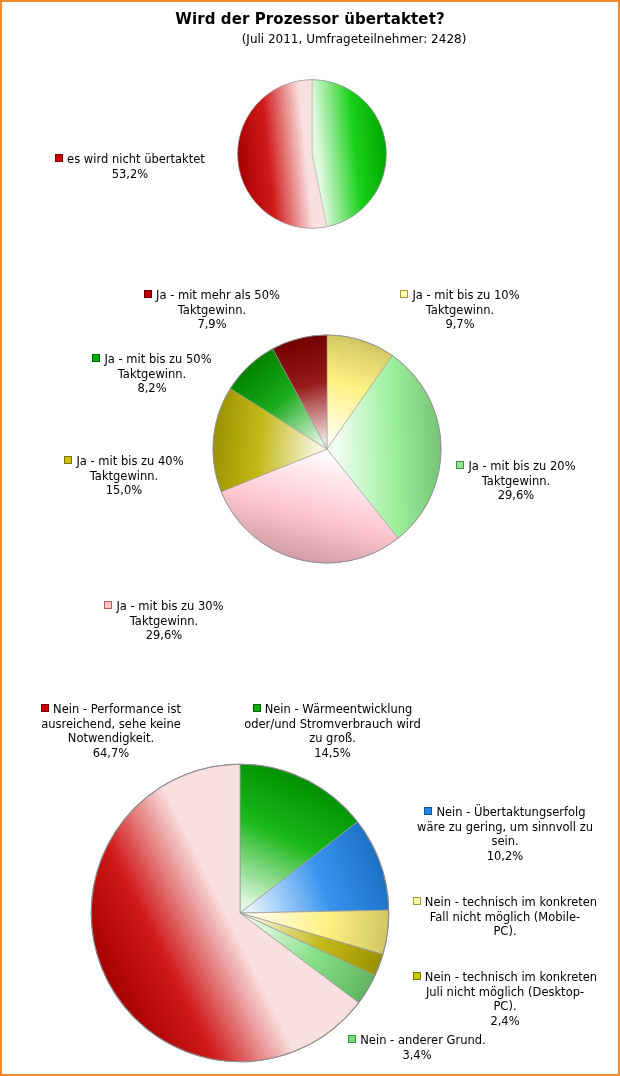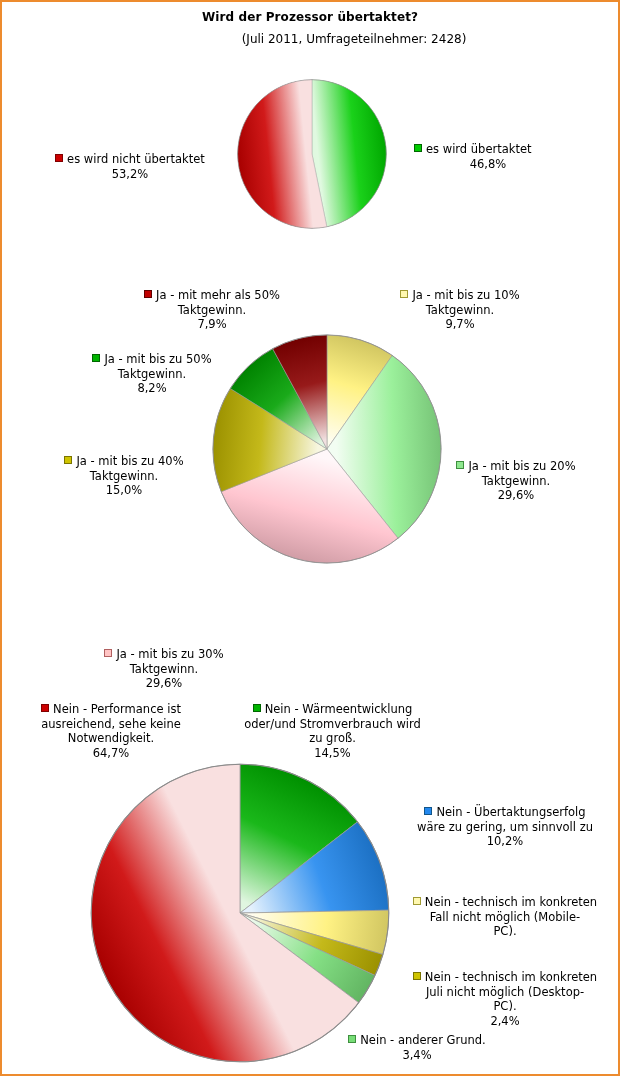--- a/index.html
+++ b/index.html
@@ -10,21 +10,21 @@
     color:#000000;
     overflow:hidden;
     box-sizing:border-box;
     border:2px solid #ED8B2E;
   }
   .page{position:relative;width:616px;height:1072px;overflow:hidden;}
 
   
   .title{
     position:absolute;top:8px;left:0;width:616px;text-align:center;
-    font-size:12px;font-weight:bold;letter-spacing:.1px;
+    font-size:15px;font-weight:bold;letter-spacing:.1px;
   }
   .subtitle{
     position:absolute;top:30px;left:0;width:616px;text-align:center;
     font-size:12px;font-weight:normal;margin-left:44px;
   }
 
   
   .pie{position:absolute;border-radius:50%;}
   .pie svg{display:block;border-radius:50%;}
 
@@ -68,24 +68,20 @@
         <path d="M 50 50 L 59.906 98.601 A 49.6 49.6 0 1 1 50.000 0.400 Z" fill="url(#g1_1)" stroke="#9a9a9a" stroke-width="0.25"></path>
         <circle cx="50" cy="50" r="49.6" fill="none" stroke="#8a8a8a" stroke-width="0.35"></circle>
       </svg>
     </div>
 
   <div class="lbl" style="left:28px;top:150px;width:200px;">
     <span class="first"><span class="sw" style="background:#CC0000;border:1px solid #800000;"></span><span>es wird nicht übertaktet</span></span>
     <span class="pct">53,2%</span>
   </div>
 
-  <div class="lbl" style="left:412px;top:140px;width:190px;text-align:left;">
-    <span class="first"><span class="sw" style="background:#00CC00;border:1px solid #006600;"></span><span>es wird übertaktet</span></span>
-    <span class="pct" style="display:block;text-align:center;width:148px;">46,8%</span>
-  </div>
 
   <div class="pie" id="pie2" style="left:210px;top:332px;width:230px;height:230px;">
       <svg width="230" height="230" viewBox="0 0 100 100">
         <defs>
           <linearGradient id="g2_0" gradientUnits="userSpaceOnUse" x1="51.20" y1="46.18" x2="64.88" y2="2.69">
             <stop offset="0%" stop-color="#fffdef"></stop>
             <stop offset="55%" stop-color="#fff284"></stop>
             <stop offset="100%" stop-color="#d1c661"></stop>
           </linearGradient>
           <linearGradient id="g2_1" gradientUnits="userSpaceOnUse" x1="54.00" y1="49.87" x2="99.58" y2="48.44">
@@ -147,21 +143,21 @@
     <span class="ln">Taktgewinn.</span>
     <span class="pct">15,0%</span>
   </div>
 
   <div class="lbl" style="left:424px;top:457px;width:180px;">
     <span class="first"><span class="sw" style="background:#8FE88F;border:1px solid #3F8F3F;"></span><span>Ja - mit bis zu 20%</span></span>
     <span class="ln">Taktgewinn.</span>
     <span class="pct">29,6%</span>
   </div>
 
-  <div class="lbl" style="left:72px;top:597px;width:180px;margin-top:48px;">
+  <div class="lbl" style="left:72px;top:597px;width:180px;">
     <span class="first"><span class="sw" style="background:#FFC4C4;border:1px solid #B06060;"></span><span>Ja - mit bis zu 30%</span></span>
     <span class="ln">Taktgewinn.</span>
     <span class="pct">29,6%</span>
   </div>
 
   <div class="pie" id="pie3" style="left:88px;top:761px;width:300px;height:300px;">
       <svg width="300" height="300" viewBox="0 0 100 100">
         <defs>
           <linearGradient id="g3_0" gradientUnits="userSpaceOnUse" x1="51.76" y1="46.41" x2="71.82" y2="5.46">
             <stop offset="0%" stop-color="#e0f6e0"></stop>
@@ -214,20 +210,21 @@
   <div class="lbl" style="left:228px;top:700px;width:205px;">
     <span class="first"><span class="sw" style="background:#00B400;border:1px solid #006600;"></span><span>Nein - Wärmeentwicklung</span></span>
     <span class="ln">oder/und Stromverbrauch wird</span>
     <span class="ln">zu groß.</span>
     <span class="pct">14,5%</span>
   </div>
 
   <div class="lbl" style="left:400px;top:803px;width:206px;">
     <span class="first"><span class="sw" style="background:#2288EE;border:1px solid #11558A;"></span><span>Nein - Übertaktungserfolg</span></span>
     <span class="ln">wäre zu gering, um sinnvoll zu</span>
+    <span class="ln">sein.</span>
     <span class="pct">10,2%</span>
   </div>
 
   <div class="lbl" style="left:400px;top:893px;width:206px;">
     <span class="first"><span class="sw" style="background:#FFF8B0;border:1px solid #A09A33;"></span><span>Nein - technisch im konkreten</span></span>
     <span class="ln">Fall nicht möglich (Mobile-</span>
     <span class="ln">PC).</span>
   </div>
 
   <div class="lbl" style="left:400px;top:968px;width:206px;">

